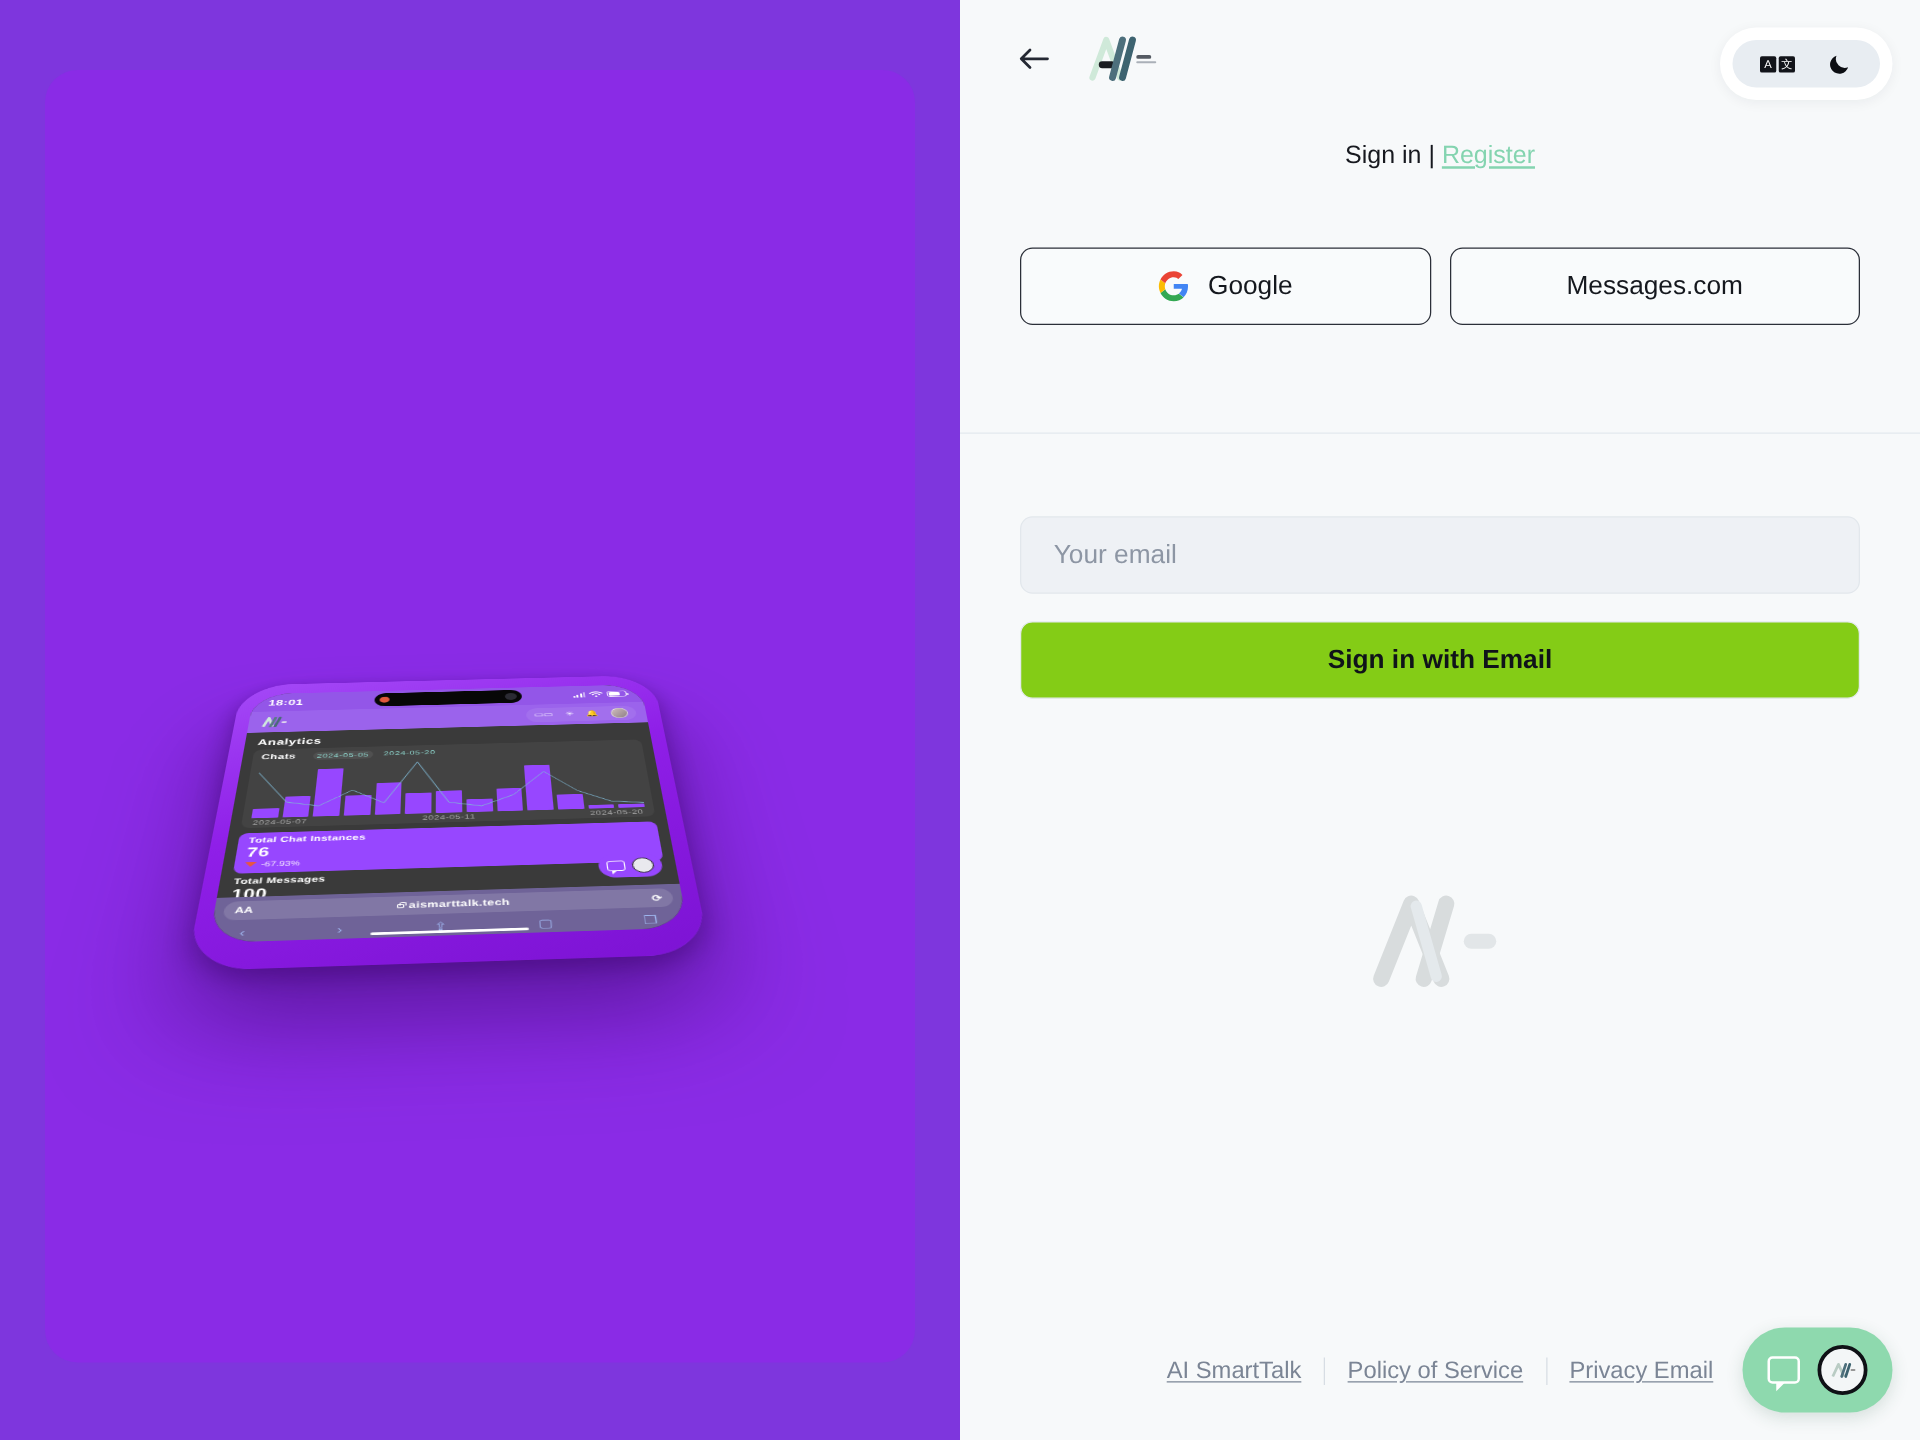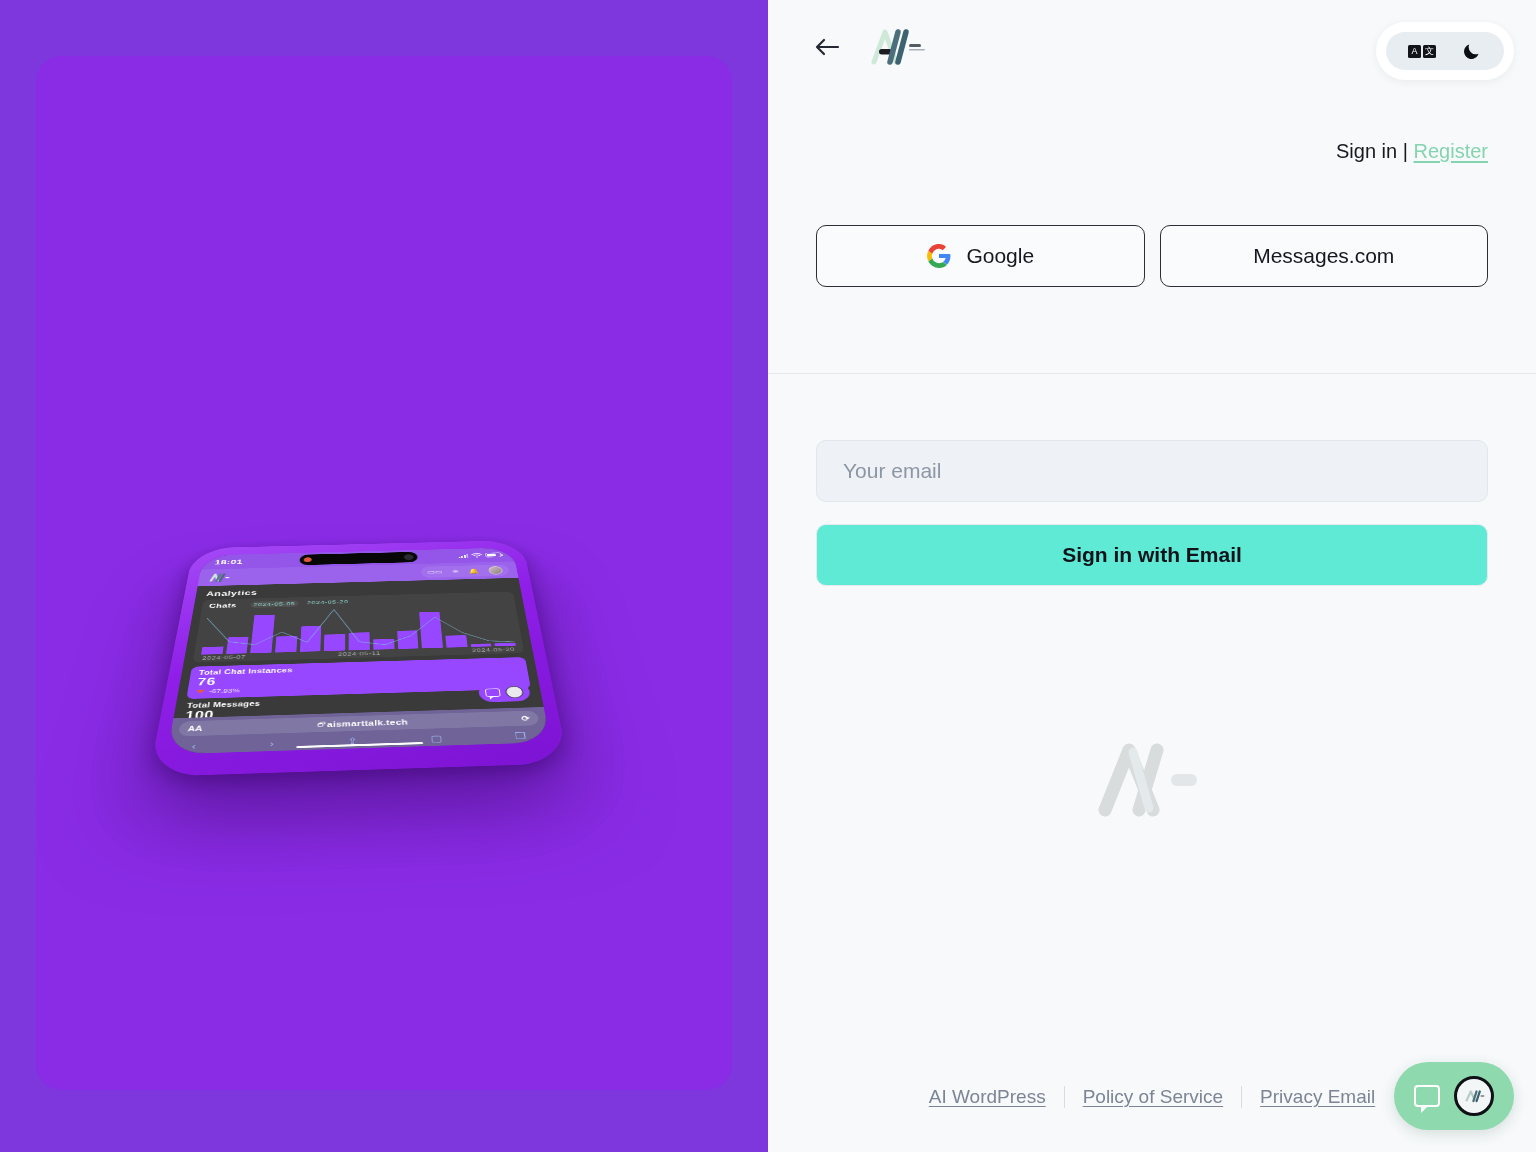--- a/index.html
+++ b/index.html
@@ -166,21 +166,21 @@
     width: 13px; height: 13px; background: #12141a; color:#fff;
     font-size: 9px; font-weight: normal; border-radius: 1.5px;
   }
   .moon { width: 20px; height: 20px; position: relative; }
 
   .auth-main { padding: 0 48px; }
   .title {
     text-align: center; font-size: 56px; font-weight: bold;
     color: #0d0f14; letter-spacing: -1.6px; margin-top: 152px;
   }
-  .subline { text-align:right; margin-top: 44px; font-size: 20px; color: #17191f; }
+  .subline { text-align:center; margin-top: 17px; font-size: 20px; color: #17191f; }
   .subline a.reg { color: #84d4b0; text-decoration: underline; text-underline-offset: 3px; }
 
   .oauth-row { display: flex; gap: 15px; margin-top: 62px; }
   .oauth-btn {
     flex: 1; height: 62px; border: 1.6px solid #2b2f38; border-radius: 10px;
     background: #f9fbfc; display:flex; align-items:center; justify-content:center;
     gap: 14px; font-size: 21px; color: #15181e; cursor: pointer;
   }
   .g-icon { width: 26px; height: 26px; }
 
@@ -188,21 +188,21 @@
 
   .email-input {
     width: 100%; height: 62px; margin-top: 66px;
     background: #eef1f5; border: 1px solid #e2e7ec; border-radius: 10px;
     padding: 0 26px; font-size: 21px; color: #15181e;
     font-family: "Liberation Sans", sans-serif;
   }
   .email-input::placeholder { color: #8d96a4; }
   .email-btn {
     width: 100%; height: 62px; margin-top: 22px;
-    background: #5eead4; border: 1px solid #e4e9ee; border-radius: 10px;
+    background: #84cc16; border: 1px solid #e4e9ee; border-radius: 10px;
     font-size: 21px; font-weight: bold; color: #10131a; cursor: pointer;
     font-family: "Liberation Sans", sans-serif;
   }
 
   .watermark { display:flex; justify-content:center; margin-top: 150px; opacity: 1; }
   .footer {
     position: absolute; left: 0; right: 0; bottom: 44px;
     display: flex; align-items: center; justify-content: center; gap: 0;
     font-size: 19px;
   }
@@ -433,21 +433,21 @@
         <svg width="122" height="84" viewBox="0 0 122 84">
           <path d="M14 74 L38 14 L62 74" stroke="#d8dcdd" stroke-width="13" fill="none" stroke-linejoin="round" stroke-linecap="round"></path>
           <line x1="66" y1="14" x2="48" y2="74" stroke="#d8dcdd" stroke-width="13" stroke-linecap="round"></line>
           <line x1="42" y1="16" x2="58" y2="72" stroke="#e4e9ec" stroke-width="9" stroke-linecap="round"></line>
           <rect x="80" y="38" width="26" height="12" rx="6" fill="#e2e6e8"></rect>
         </svg>
       </div>
     </div>
 
     <div class="footer">
-      <a href="#">AI WordPress</a>
+      <a href="#">AI SmartTalk</a>
       <span class="sep"></span>
       <a href="#">Policy of Service</a>
       <span class="sep"></span>
       <a href="#">Privacy Email</a>
     </div>
 
     <div class="chat-widget">
       <span class="cw-bubble"></span>
       <span class="cw-avatar">
         <svg width="22" height="16" viewBox="0 0 34 22">

